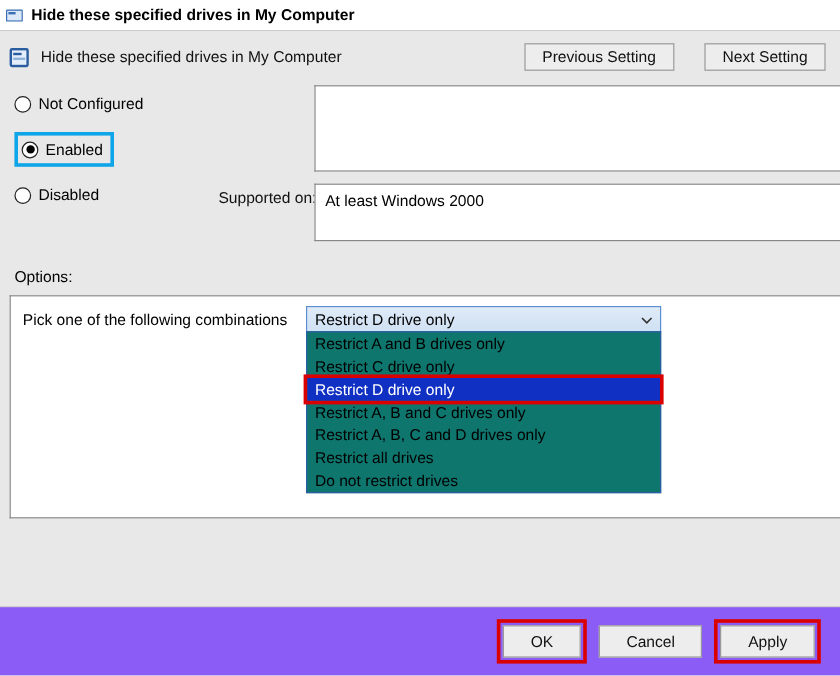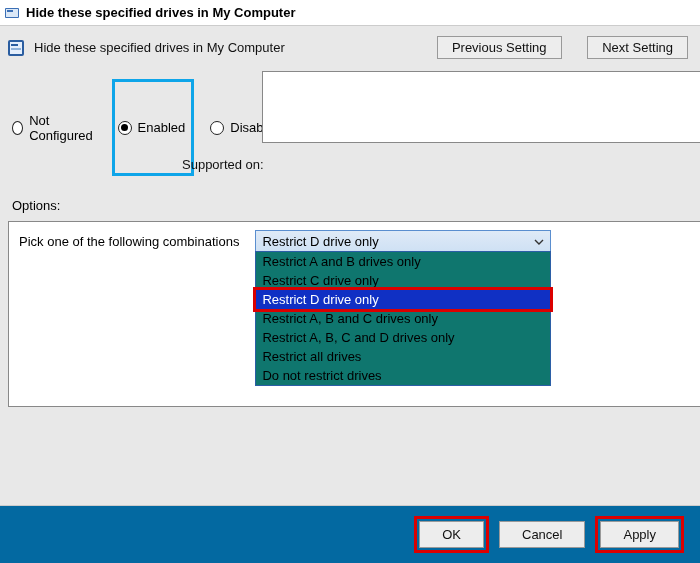--- a/index.html
+++ b/index.html
@@ -15,21 +15,21 @@
 .sub-title { flex: 0 0 auto; color: #111; }
 .spacer { flex: 1 1 auto; }
 
 .btn { background: #ededed; border: 1px solid #999; padding: 3px 14px; font-size: 13px; color: #111; cursor: pointer; }
 .btn + .btn { margin-left: 22px; }
 
 .prevnext { margin-right: 6px; }
 
 .body-grid { display: grid; grid-template-columns: 170px 80px 1fr; grid-template-rows: auto auto auto auto; padding: 0 0 0 12px; column-gap: 0; }
 
-.radios { grid-column: 1; grid-row: 1 / span 4; display: flex; flex-direction: row; gap: 16px; padding-top: 8px; }
+.radios { grid-column: 1; grid-row: 1 / span 4; display: flex; flex-direction: column; gap: 16px; padding-top: 8px; }
 .radio-row { display: flex; align-items: center; gap: 6px; cursor: pointer; }
 .rcircle { width: 14px; height: 14px; border: 1.5px solid #222; border-radius: 50%; display: inline-flex; align-items: center; justify-content: center; background: #fff; }
 .rcircle.on::after { content: ""; width: 7px; height: 7px; background: #000; border-radius: 50%; }
 
 .hi-red { border: 3px solid #0ea5e9; padding: 4px 6px 4px 3px; display: inline-flex; align-items: center; gap: 6px; width: fit-content; }
 
 .label-col { color: #111; padding-top: 8px; }
 .comment-label { grid-column: 2; grid-row: 1; }
 .comment-box { grid-column: 3; grid-row: 1 / span 3; background: #fff; border: 1px solid #888; border-right: none; height: 72px; }
 
@@ -42,21 +42,21 @@
 .pick-label { padding-top: 4px; white-space: nowrap; }
 .dd-wrap { position: relative; width: 296px; }
 .dd-sel { border: 1px solid #5a8ecf; background: linear-gradient(#dfeaf7,#cfe1f4); height: 22px; display: flex; align-items: center; padding: 0 6px; position: relative; cursor: pointer; }
 .dd-sel .chev { position: absolute; right: 6px; top: 4px; }
 .dd-list { position: absolute; top: 21px; left: 0; right: 0; border: 1px solid #2b5ea6; background: #0f766e; }
 .dd-item { padding: 2px 6px; cursor: pointer; white-space: nowrap; }
 .dd-item.sel { background: #1030c4; color: #fff; }
 .dd-item-hi { position: relative; }
 .dd-item-hi::after { content: ""; position: absolute; left: -3px; right: -3px; top: -3px; bottom: -3px; border: 3px solid #db0000; pointer-events: none; }
 
-.bottom-bar { position: absolute; bottom: 0; left: 0; right: 0; height: 58px; background: #0369a1; border-top: 1px solid #ccc; display: flex; align-items: center; justify-content: flex-end; padding: 0 16px; gap: 10px; margin-top: 36px; }
+.bottom-bar { position: absolute; bottom: 0; left: 0; right: 0; height: 58px; background: #8b5cf6; border-top: 1px solid #ccc; display: flex; align-items: center; justify-content: flex-end; padding: 0 16px; gap: 10px; margin-top: 36px; }
 .ok-hi, .apply-hi { border: 3px solid #db0000; padding: 2px; display: inline-flex; }
 .btn.pad { padding: 5px 22px; }
 </style>
 </head>
 <body>
 
 <div class="titlebar">
   <span class="title-icon">
     <svg viewBox="0 0 16 16">
         <rect x="1" y="3" width="14" height="10" rx="1" fill="#3b6fb5"></rect>
@@ -98,20 +98,21 @@
     </div>
     <label class="radio-row">
       <span class="rcircle"></span>
       <span>Disabled</span>
     </label>
   </div>
 
   <div class="comment-box"></div>
 
   <div class="label-col supported-label">Supported on:</div>
+  <div class="supported-box">At least Windows 2000</div>
 </div>
 
 <div class="options-label">Options:</div>
 
 <div class="options-panel">
   <div class="pick-label">Pick one of the following combinations</div>
   <div class="dd-wrap">
     <div class="dd-sel">
       <span>Restrict D drive only</span>
       <span class="chev">

